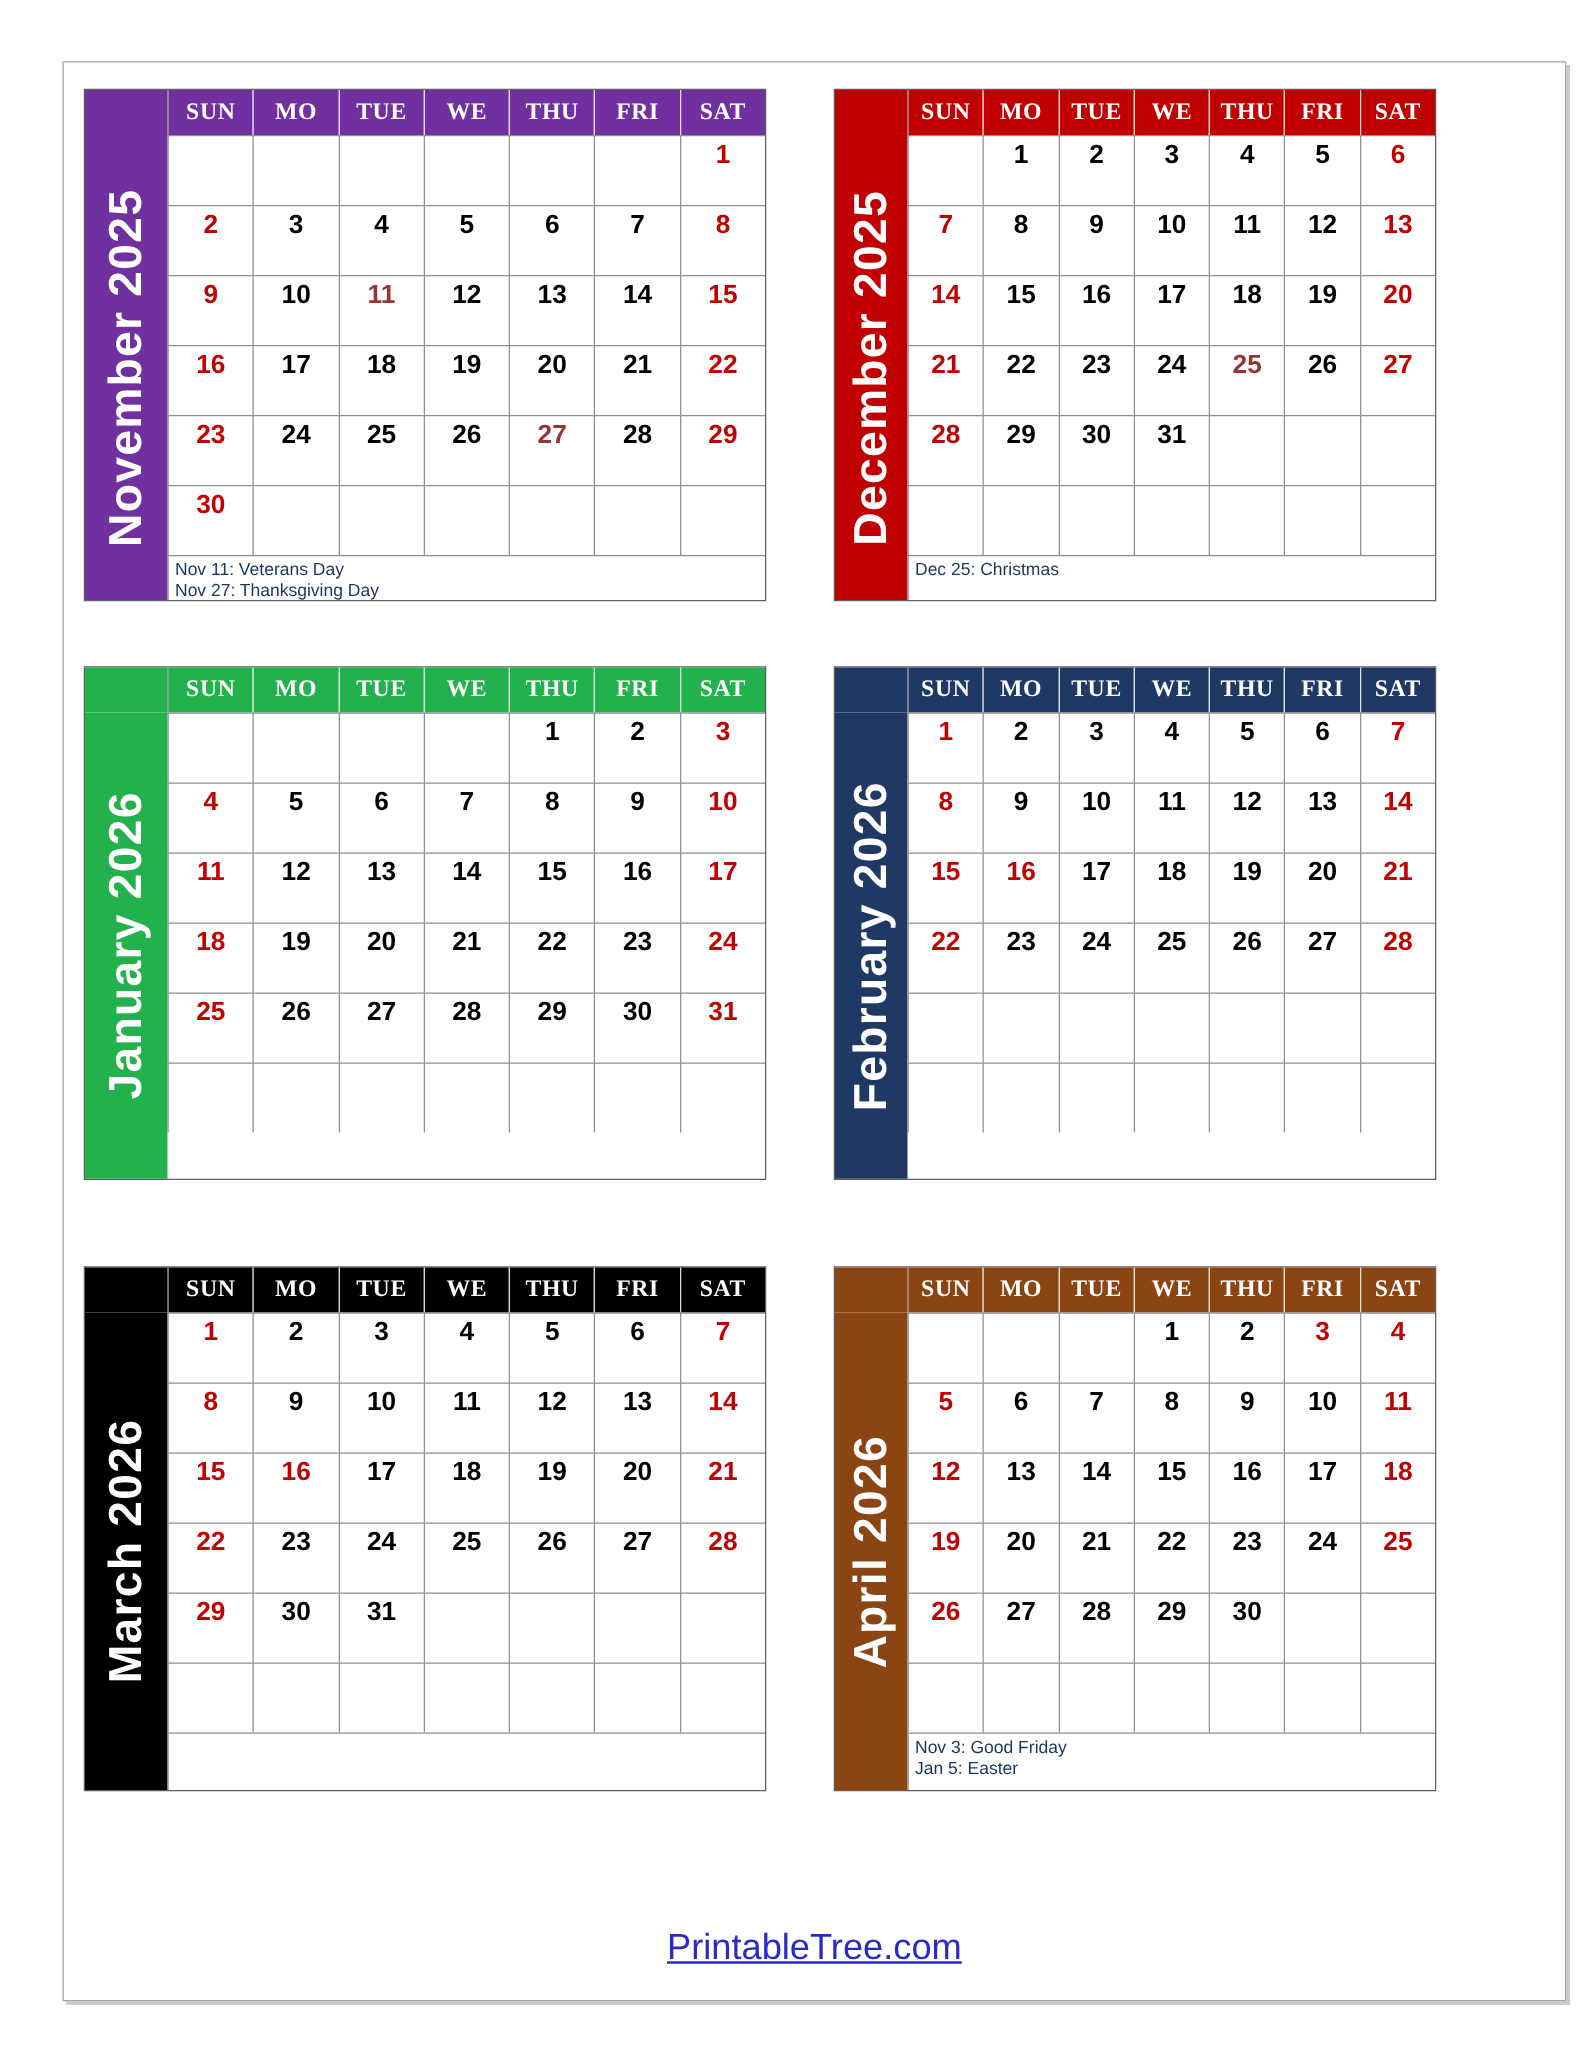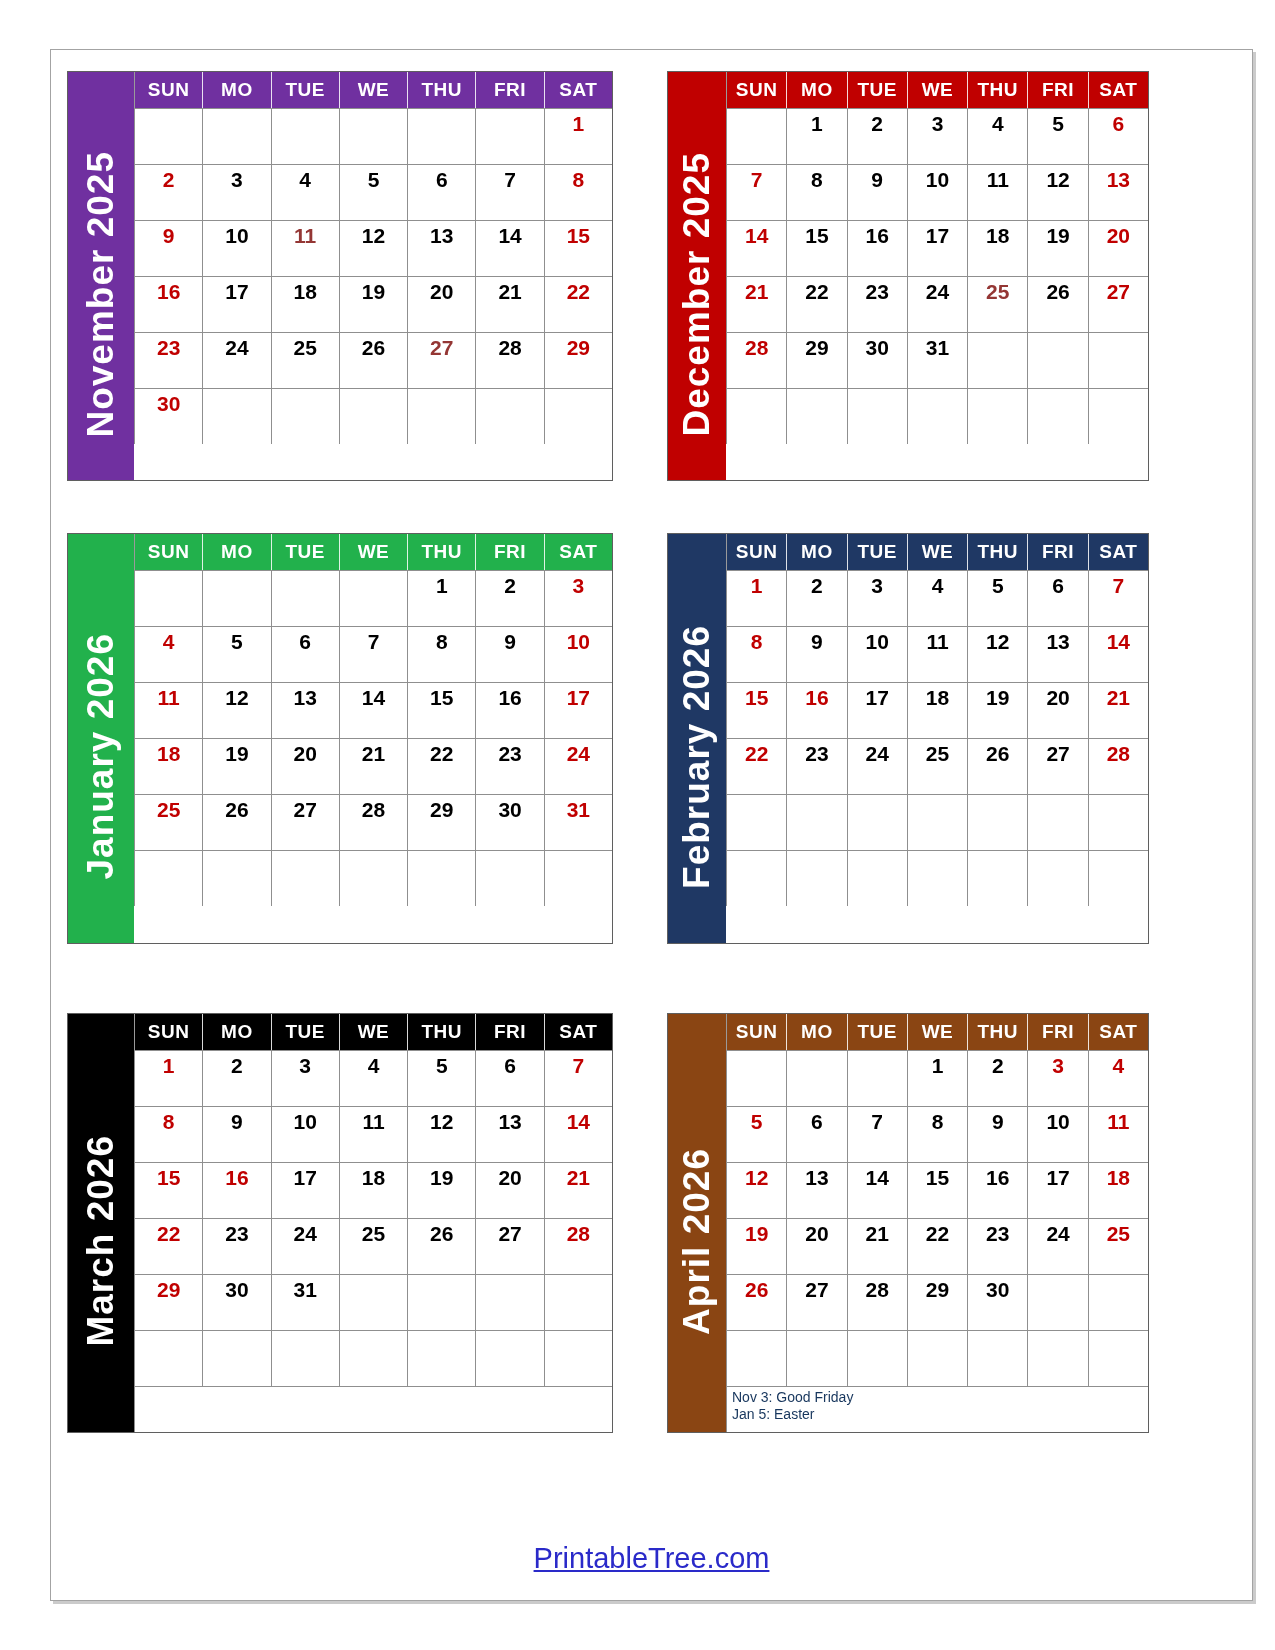--- a/index.html
+++ b/index.html
@@ -18,21 +18,21 @@
   .m0{left:16px;top:21px;width:546px;height:410px;}
   .m1{left:616px;top:21px;width:482px;height:410px;--sbw:58px;}
   .m2{left:16px;top:483px;width:546px;height:411px;}
   .m3{left:616px;top:483px;width:482px;height:411px;--sbw:58px;}
   .m4{left:16px;top:963px;width:546px;height:420px;}
   .m5{left:616px;top:963px;width:482px;height:420px;--sbw:58px;}
   .corner{background:var(--accent);grid-row:1;grid-column:1;}
   .dayhead{
     background:var(--accent);color:#fff;font-weight:bold;font-size:19px;
     display:flex;align-items:center;justify-content:center;
-    border-left:1px solid rgba(255,255,255,.85);letter-spacing:.5px;
+    border-left:1px solid rgba(255,255,255,.85);letter-spacing:.5px;font-family:Liberation Serif, serif;
   }
   .dayhead.first{border-left:1px solid #9a9a9a;}
   .sidebar{grid-column:1;grid-row:2/9;background:var(--accent);display:flex;overflow:hidden;}
   .mname{
     margin:auto;writing-mode:vertical-rl;transform:rotate(180deg);
     color:#fff;font-weight:bold;font-size:37px;letter-spacing:1px;white-space:nowrap;
   }
   .cell{
     border-left:1px solid #8f8f8f;border-top:1px solid #8f8f8f;
     font-weight:bold;font-size:21px;text-align:center;padding-top:3px;
@@ -101,20 +101,24 @@
         <div class="cell maroon">27</div>
         <div class="cell">28</div>
         <div class="cell red">29</div>
         <div class="cell red">30</div>
         <div class="cell"></div>
         <div class="cell"></div>
         <div class="cell"></div>
         <div class="cell"></div>
         <div class="cell"></div>
         <div class="cell"></div>
+        <div class="holiday">
+          <div class="hnote">Nov 11: Veterans Day</div>
+          <div class="hnote">Nov 27: Thanksgiving Day</div>
+        </div>
       </section>
     <section class="month m1" style="--accent: #C00000;">
         <div class="corner"></div>
         <div class="dayhead first">SUN</div>
         <div class="dayhead">MO</div>
         <div class="dayhead">TUE</div>
         <div class="dayhead">WE</div>
         <div class="dayhead">THU</div>
         <div class="dayhead">FRI</div>
         <div class="dayhead">SAT</div>
@@ -156,20 +160,23 @@
         <div class="cell"></div>
         <div class="cell"></div>
         <div class="cell"></div>
         <div class="cell"></div>
         <div class="cell"></div>
         <div class="cell"></div>
         <div class="cell"></div>
         <div class="cell"></div>
         <div class="cell"></div>
         <div class="cell"></div>
+        <div class="holiday">
+          <div class="hnote">Dec 25: Christmas</div>
+        </div>
       </section>
     <section class="month m2" style="--accent: #22B14C;">
         <div class="corner"></div>
         <div class="dayhead first">SUN</div>
         <div class="dayhead">MO</div>
         <div class="dayhead">TUE</div>
         <div class="dayhead">WE</div>
         <div class="dayhead">THU</div>
         <div class="dayhead">FRI</div>
         <div class="dayhead">SAT</div>

